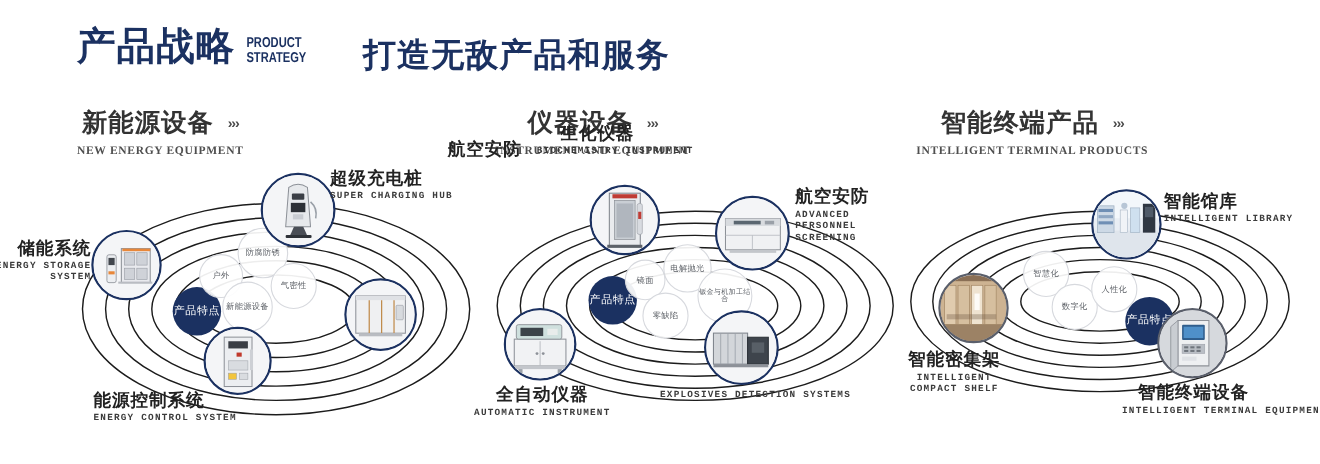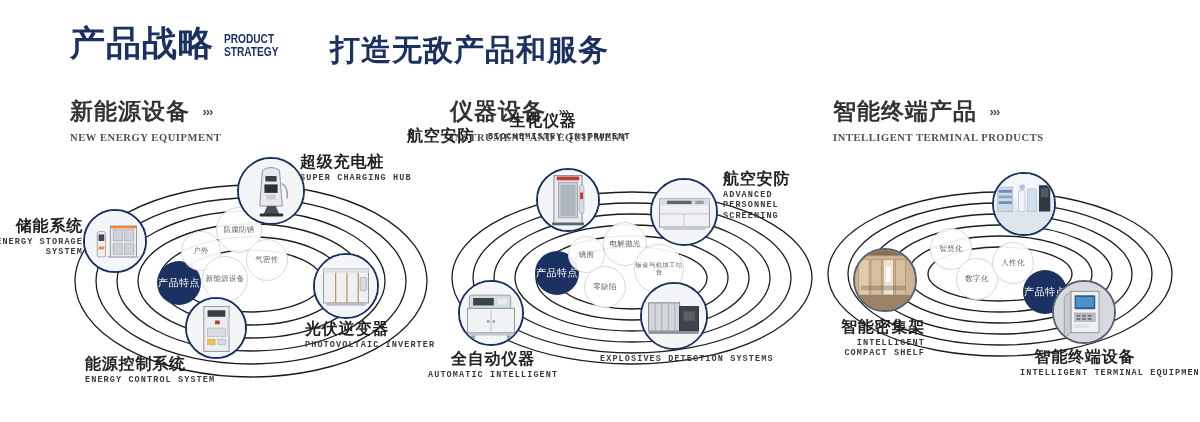--- a/index.html
+++ b/index.html
@@ -22,21 +22,21 @@
     transform:scaleX(.78);transform-origin:left bottom;
     font-family:"Liberation Sans",sans-serif;
   }
   .hdr-slogan{
     position:absolute;left:330px;top:30px;font-size:30px;font-weight:bold;
     color:#1b3161;letter-spacing:1px;
     font-family:"DejaVu Sans","Liberation Sans",sans-serif;
   }
 
   
-  .sec-hd{position:absolute;}
+  .sec-hd{position:absolute;text-align:center;}
   .sec-hd .cn{
     font-size:23px;font-weight:bold;color:#333333;letter-spacing:1px;
     display:inline-block;vertical-align:middle;
     font-family:"DejaVu Sans","Liberation Sans",sans-serif;
   }
   .sec-hd .arrows{
     display:inline-block;vertical-align:middle;margin-left:8px;
     color:#4a4a4a;font-size:13px;letter-spacing:-1px;font-weight:bold;
   }
   .sec-hd .en{
@@ -191,24 +191,20 @@
         <rect x="0" y="0" width="66" height="66" fill="#f4f5f7"></rect>
         <rect x="9" y="15" width="48" height="36" fill="#eff0f2" stroke="#8d9198" stroke-width="1"></rect>
         <rect x="9" y="15" width="48" height="4" fill="#dfe1e5"></rect>
         <line x1="22" y1="19" x2="22" y2="51" stroke="#c08a4a" stroke-width="1.2"></line>
         <line x1="34" y1="19" x2="34" y2="51" stroke="#c08a4a" stroke-width="1.2"></line>
         <line x1="46" y1="19" x2="46" y2="51" stroke="#c08a4a" stroke-width="1.2"></line>
         <rect x="48" y="24" width="7" height="14" rx="1" fill="#d7dade" stroke="#9a9ea6" stroke-width=".6"></rect>
         <rect x="12" y="51" width="42" height="3" fill="#b9bcc2"></rect>
       </svg>
     </div>
-    <div class="lbl" style="left:250px;top:165px;">
-      <div class="cn">光伏逆变器</div>
-      <div class="en">PHOTOVOLTAIC INVERTER</div>
-    </div>
 
     <div class="node" style="left:130px;top:142px;width:62px;height:62px;">
       <svg class="node-art" viewBox="0 0 62 62">
         <rect x="0" y="0" width="62" height="62" fill="#f4f5f7"></rect>
         <rect x="18" y="8" width="27" height="48" fill="#eceef1" stroke="#8d9198" stroke-width="1"></rect>
         <rect x="22" y="12" width="19" height="7" fill="#3a3e45"></rect>
         <rect x="30" y="23" width="5" height="4" fill="#c0392b"></rect>
         <rect x="22" y="31" width="19" height="9" fill="#d9dce0" stroke="#a7abb2" stroke-width=".6"></rect>
         <rect x="22" y="43" width="8" height="6" fill="#f2c53d" stroke="#9a9ea6" stroke-width=".5"></rect>
         <rect x="33" y="43" width="8" height="6" fill="#d9dce0" stroke="#9a9ea6" stroke-width=".5"></rect>
@@ -314,21 +310,21 @@
         <line x1="33" y1="30" x2="33" y2="54" stroke="#b7bac0" stroke-width=".9"></line>
         <circle cx="30" cy="42" r="1.4" fill="#8d9198"></circle>
         <circle cx="36" cy="42" r="1.4" fill="#8d9198"></circle>
         <rect x="8" y="54" width="50" height="3" fill="#c3c6cb"></rect>
         <rect x="12" y="57" width="4" height="4" fill="#9aa0a8"></rect>
         <rect x="50" y="57" width="4" height="4" fill="#9aa0a8"></rect>
       </svg>
     </div>
     <div class="lbl ctr" style="left:-12px;top:190px;width:130px;">
       <div class="cn">全自动仪器</div>
-      <div class="en">AUTOMATIC INTELLIGENT</div>
+      <div class="en">AUTOMATIC INSTRUMENT</div>
     </div>
   </div>
 
   <div class="cluster" style="left:820px;top:170px;width:370px;height:215px;">
 
     <svg class="rings" width="370" height="215" viewBox="0 0 370 215">
       <g fill="none" stroke="#1c1c1c" stroke-width="1.3">
         <ellipse cx="180" cy="104" rx="172" ry="82"></ellipse>
         <ellipse cx="180" cy="104" rx="152" ry="71"></ellipse>
         <ellipse cx="180" cy="104" rx="132" ry="60"></ellipse>
@@ -359,20 +355,24 @@
         <rect x="4" y="14" width="16" height="26" fill="#cdd9e6" stroke="#9fb0c2" stroke-width=".7"></rect>
         <rect x="5" y="17" width="14" height="3" fill="#6f8fb5"></rect>
         <rect x="5" y="23" width="14" height="3" fill="#8fa7c4"></rect>
         <rect x="5" y="29" width="14" height="3" fill="#6f8fb5"></rect>
         <rect x="26" y="18" width="7" height="22" fill="#f0f3f7" stroke="#a9b6c5" stroke-width=".6"></rect>
         <rect x="36" y="16" width="9" height="24" fill="#cfe0ef" stroke="#9fb0c2" stroke-width=".6"></rect>
         <rect x="48" y="12" width="12" height="28" fill="#2f3742"></rect>
         <rect x="50" y="15" width="8" height="10" fill="#4f5a68"></rect>
         <circle cx="30" cy="14" r="3" fill="#b8c6d6"></circle>
       </svg>
+    </div>
+    <div class="lbl" style="left:238px;top:4px;">
+      <div class="cn">智能馆库</div>
+      <div class="en">INTELLIGENT LIBRARY</div>
     </div>
 
     <div class="node grayborder" style="left:232px;top:110px;width:64px;height:64px;">
       <svg class="node-art" viewBox="0 0 64 64">
         <rect x="0" y="0" width="64" height="64" fill="#d6d9dd"></rect>
         <path d="M18 10 h30 v44 h-30 z" fill="#eef0f2" stroke="#8d9198" stroke-width="1"></path>
         <path d="M18 10 l-7 6 v44 l7 -6 z" fill="#c9cdd2" stroke="#8d9198" stroke-width=".8"></path>
         <rect x="22" y="14" width="22" height="15" rx="1" fill="#2f5d8c"></rect>
         <rect x="23.5" y="16" width="19" height="11" fill="#4f90c9"></rect>
         <rect x="22" y="33" width="22" height="9" fill="#b9bec5" stroke="#9a9ea6" stroke-width=".5"></rect>
@@ -396,19 +396,19 @@
         <rect x="0" y="6" width="64" height="42" fill="#cdb392"></rect>
         <rect x="4" y="10" width="11" height="38" fill="#e0cbae" stroke="#a68a68" stroke-width=".7"></rect>
         <rect x="17" y="10" width="11" height="38" fill="#d6bf9f" stroke="#a68a68" stroke-width=".7"></rect>
         <rect x="30" y="10" width="11" height="38" fill="#efe3d0" stroke="#a68a68" stroke-width=".7"></rect>
         <rect x="43" y="10" width="11" height="38" fill="#d6bf9f" stroke="#a68a68" stroke-width=".7"></rect>
         <rect x="33" y="18" width="5" height="16" fill="#fdfbf7"></rect>
         <rect x="0" y="48" width="64" height="16" fill="#9c8265"></rect>
         <rect x="6" y="38" width="48" height="5" fill="#6f5a44" opacity=".35"></rect>
       </svg>
     </div>
-    <div class="lbl right" style="left:-10px;top:148px;width:115px;">
+    <div class="lbl right" style="left:-10px;top:148px;width:115px;text-align:center;">
       <div class="cn">智能密集架</div>
       <div class="en">INTELLIGENT COMPACT SHELF</div>
     </div>
   </div>
 
 </div>
 
 </body></html>

